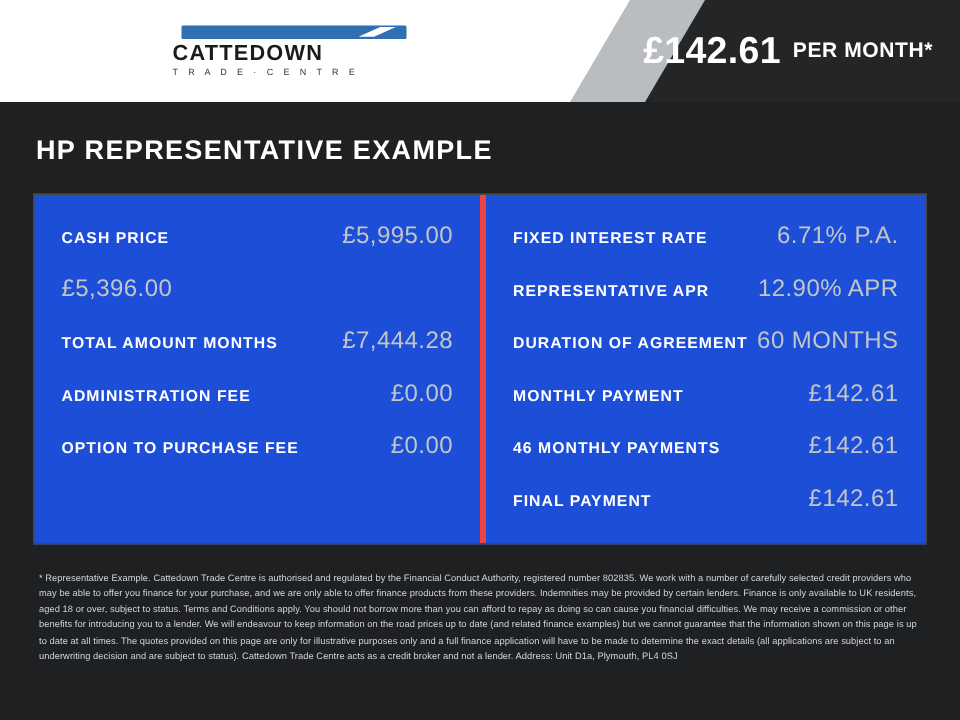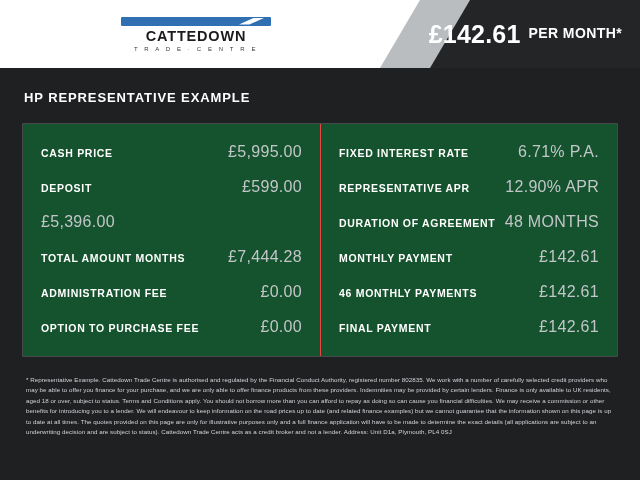--- a/index.html
+++ b/index.html
@@ -46,21 +46,21 @@
   .header-black {
     position: absolute;
     top: 0; left: 0;
     width: 640px; height: 68px;
     background: #232527;
     z-index: 1;
   }
   .logo-wrap {
     position: relative;
     width: 190px;
-    text-align: center;
+    text-align: left;
     padding-right: 28px;
   }
   .logo-bar {
     width: 150px;
     height: 9px;
     background: #2f6fb2;
     margin: 0 auto 2px auto;
     border-radius: 1px;
     position: relative;
   }
@@ -112,39 +112,39 @@
   
   .body-area {
     position: relative;
     width: 640px;
     height: 412px;
     background: #1e2022;
     padding: 0 22px;
   }
   .section-title {
     color: #ffffff;
-    font-size: 13px;
+    font-size: 18px;
     font-weight: bold;
     letter-spacing: 0.9px;
     padding-top: 22px;
     padding-bottom: 18px;
     padding-left: 2px;
   }
   .panels {
     display: flex;
     gap: 0px;
     border: 1px solid #45484b;
-    background: #14532d;
+    background: #1d4ed8;
   }
   .panel {
     width: 50%;
     padding: 10px 16px 12px 16px;
   }
   .panel + .panel {
-    border-left: 1px solid #ef4444;
+    border-left: 4px solid #ef4444;
   }
   .row {
     display: flex;
     justify-content: space-between;
     align-items: baseline;
     padding: 8.5px 2px;
   }
   .row-label {
     color: #ffffff;
     font-size: 10.5px;
@@ -192,24 +192,20 @@
     <div class="section-title">HP REPRESENTATIVE EXAMPLE</div>
 
     <div class="panels">
 
       <div class="panel">
         <div class="row">
           <span class="row-label">CASH PRICE</span>
           <span class="row-value">£5,995.00</span>
         </div>
         <div class="row">
-          <span class="row-label">DEPOSIT</span>
-          <span class="row-value">£599.00</span>
-        </div>
-        <div class="row">
           <span class="row-value">£5,396.00</span>
         </div>
         <div class="row">
           <span class="row-label">TOTAL AMOUNT MONTHS</span>
           <span class="row-value">£7,444.28</span>
         </div>
         <div class="row">
           <span class="row-label">ADMINISTRATION FEE</span>
           <span class="row-value">£0.00</span>
         </div>
@@ -223,21 +219,21 @@
         <div class="row">
           <span class="row-label">FIXED INTEREST RATE</span>
           <span class="row-value">6.71% P.A.</span>
         </div>
         <div class="row">
           <span class="row-label">REPRESENTATIVE APR</span>
           <span class="row-value">12.90% APR</span>
         </div>
         <div class="row">
           <span class="row-label">DURATION OF AGREEMENT</span>
-          <span class="row-value">48 MONTHS</span>
+          <span class="row-value">60 MONTHS</span>
         </div>
         <div class="row">
           <span class="row-label">MONTHLY PAYMENT</span>
           <span class="row-value">£142.61</span>
         </div>
         <div class="row">
           <span class="row-label">46 MONTHLY PAYMENTS</span>
           <span class="row-value">£142.61</span>
         </div>
         <div class="row">

